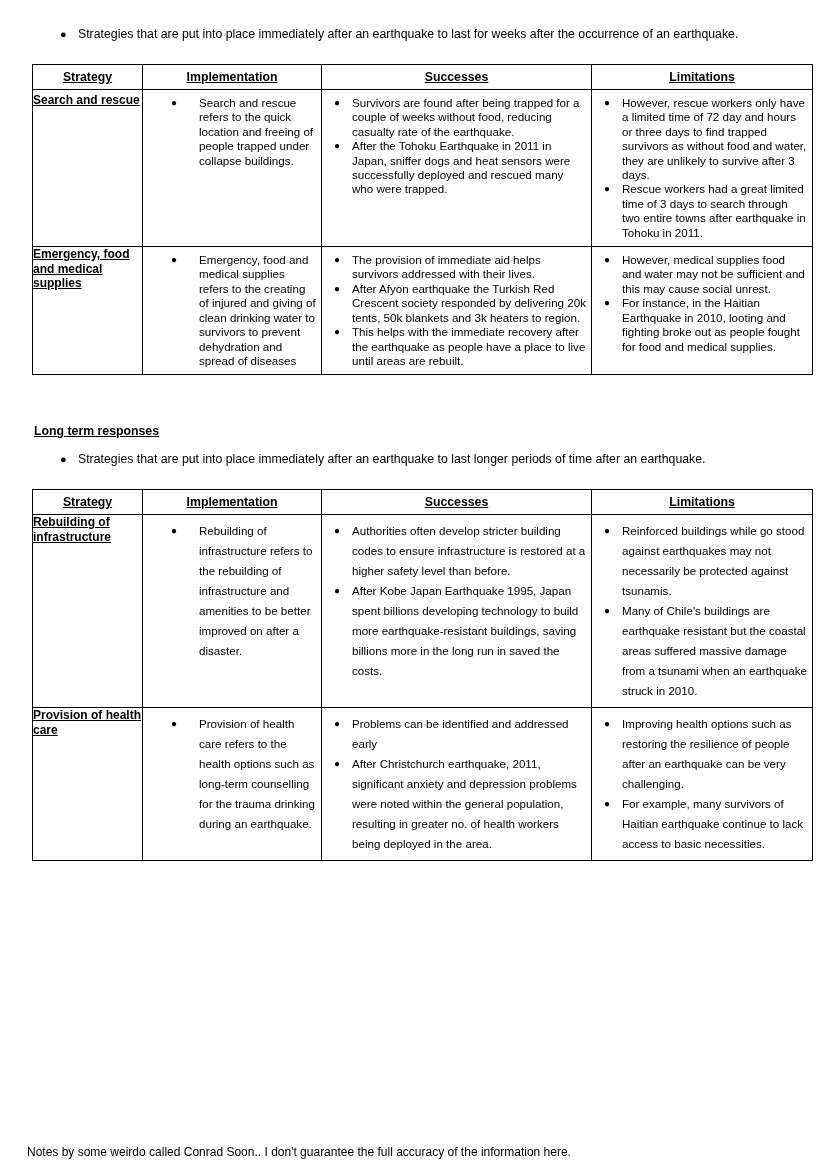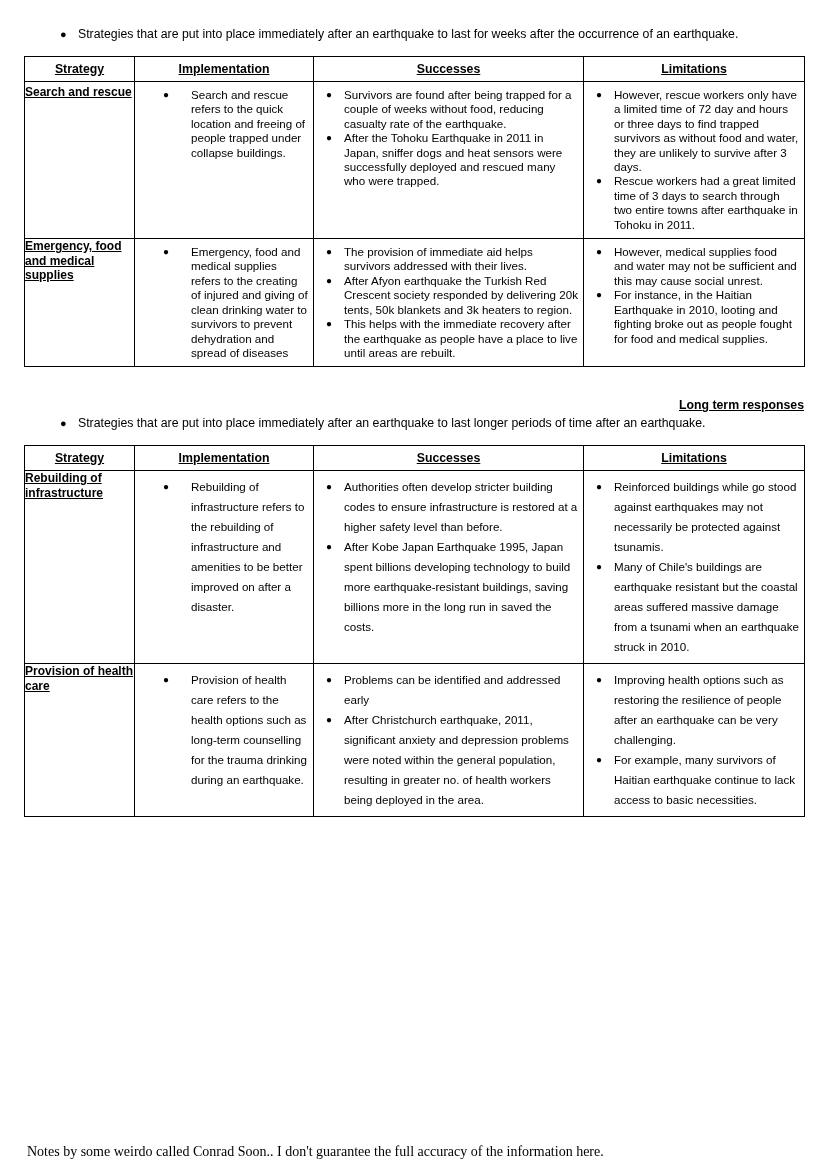--- a/index.html
+++ b/index.html
@@ -46,31 +46,30 @@
   }
 
   .spacer-top { height: 26px; }
 
   
   .section-heading {
     font-size: 12.3px;
     font-weight: bold;
     text-decoration: underline;
     line-height: 16px;
-    margin: 0;
+    margin: 10px;
     padding: 0;
-    text-align: right;
   }
 
   
   table.resp-table {
     border-collapse: collapse;
     width: 780px;
     table-layout: fixed;
-    margin: 0;
+    margin: 8px;
   }
   table.resp-table td,
   table.resp-table th {
     border: 1.4px solid #000;
     vertical-align: top;
     padding: 0;
   }
   table.resp-table th {
     text-align: center;
     font-size: 12.3px;
@@ -137,24 +136,23 @@
   .gap-before-table { height: 14px; }
 
   
   .footer {
     position: absolute;
     left: 27px;
     bottom: 12px;
     width: 740px;
   }
   .footer .line {
-    font-size: 14px;
+    font-size: 12px;
     line-height: 14px;
     color: #000;
-    font-family: Liberation Serif, serif;
   }
 </style>
 </head>
 <body>
 
 <div class="page">
 
   <div class="spacer-top"></div>
 
   <ul class="intro-list">

